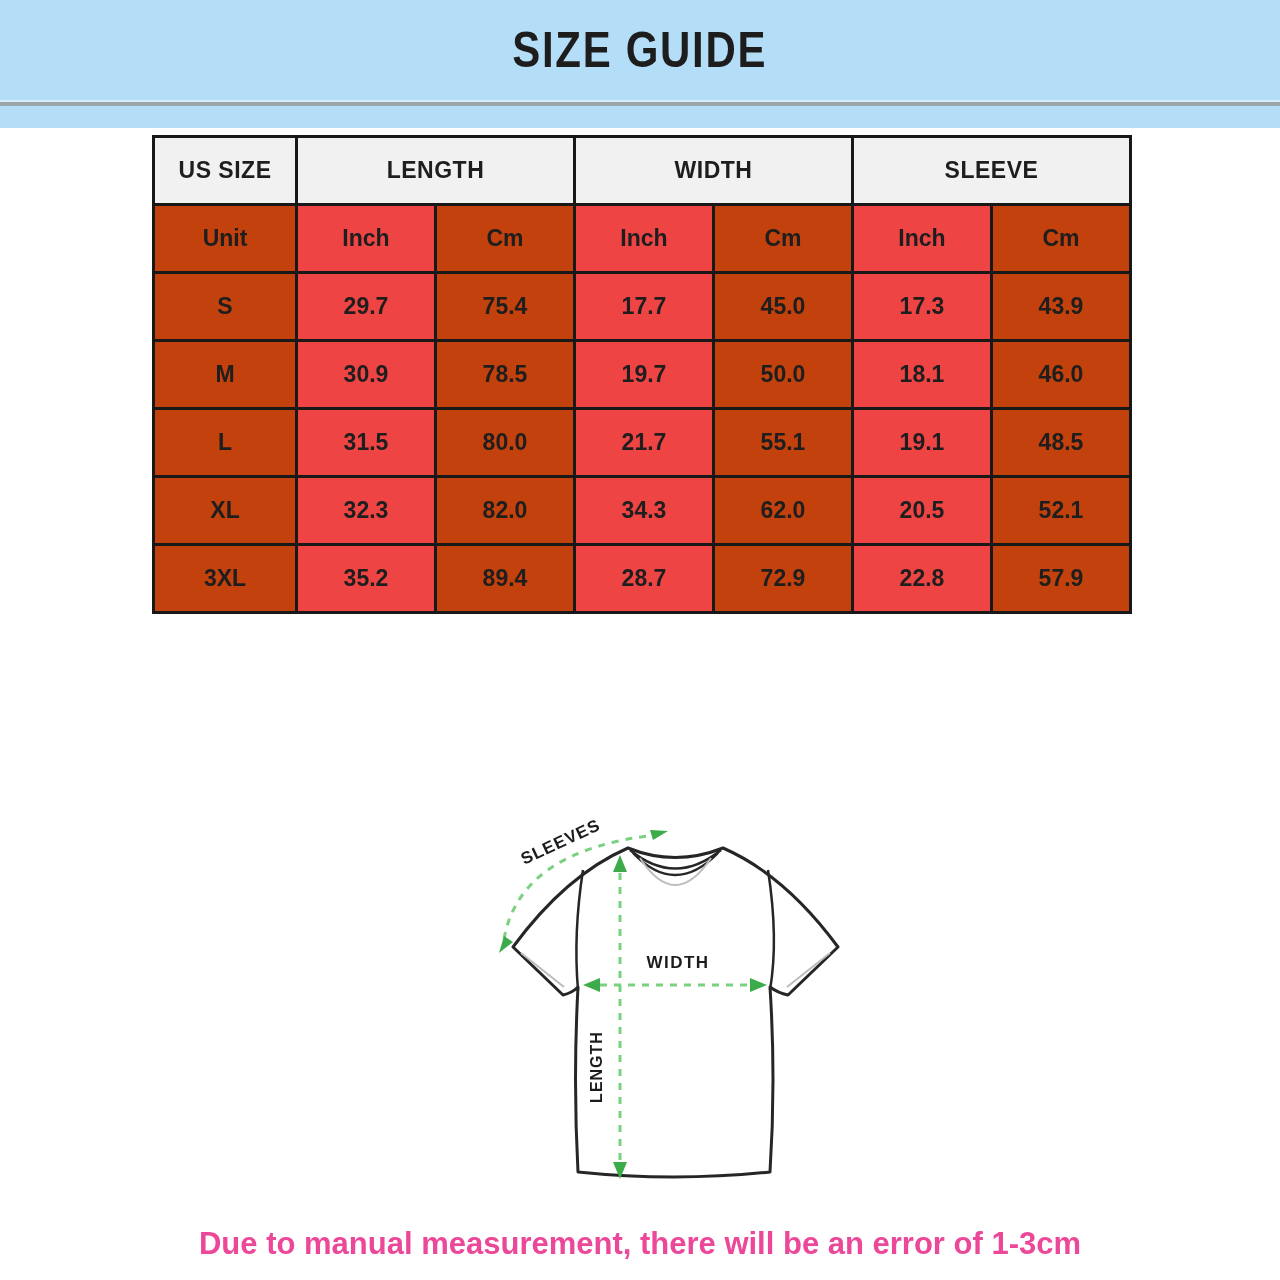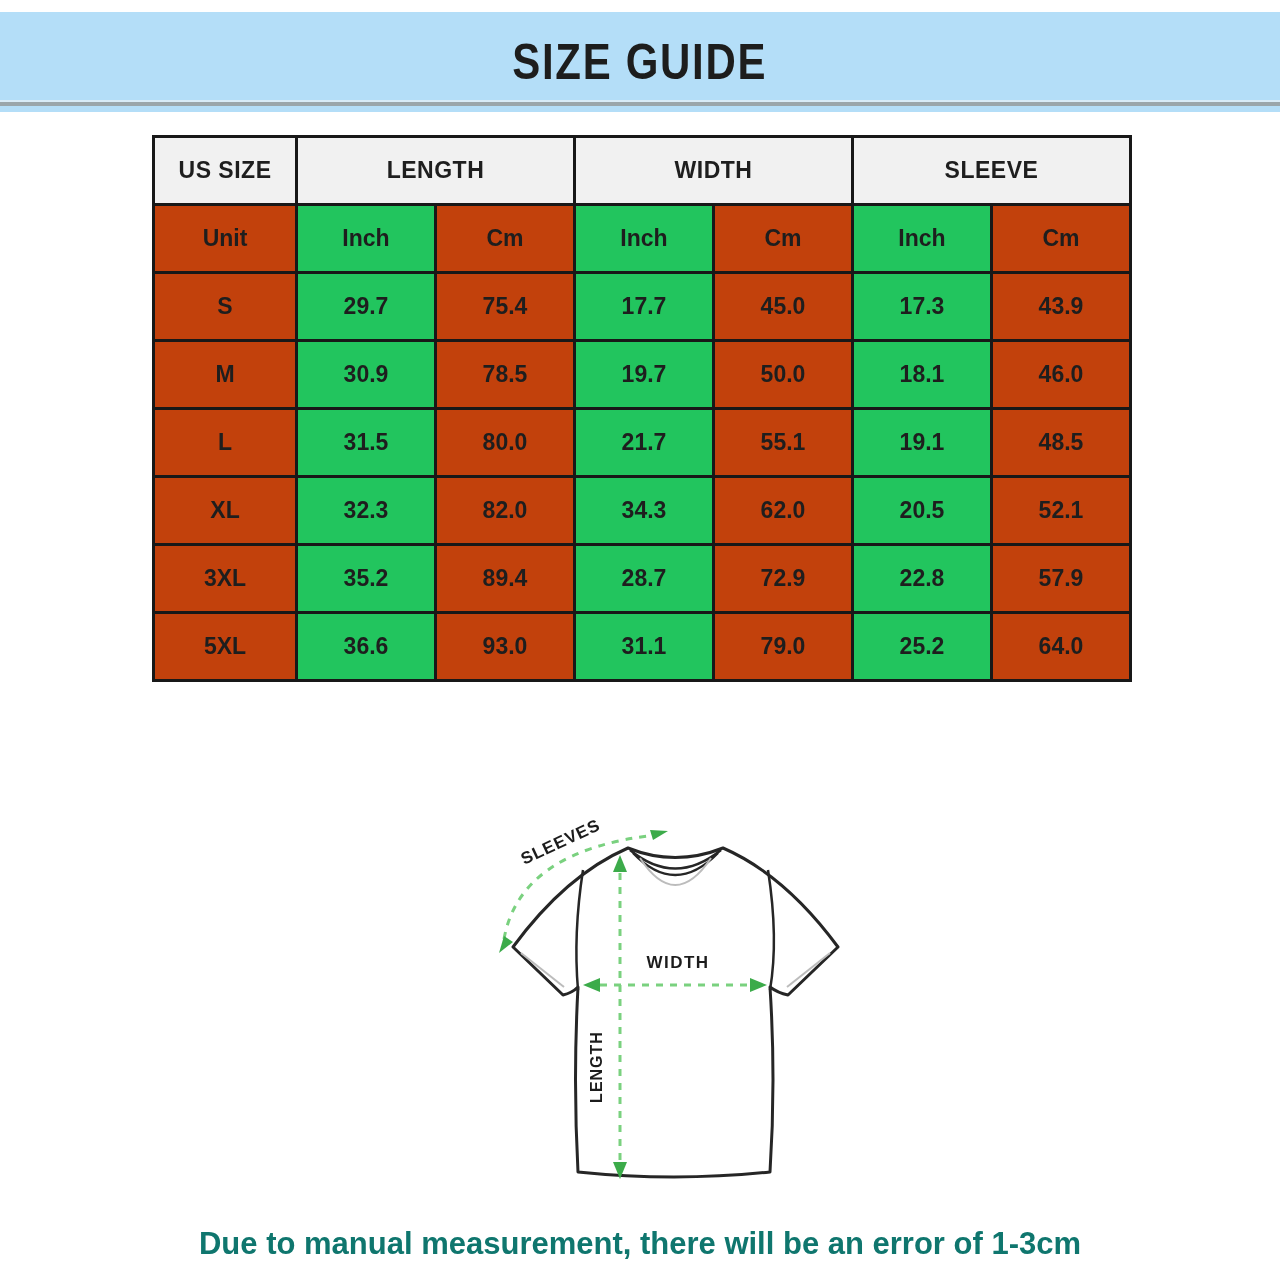--- a/index.html
+++ b/index.html
@@ -2,49 +2,49 @@
 <html><head>
 <meta charset="utf-8">
 <style>
   html,body { margin:0; padding:0; background:#ffffff; }
   .page {
     position:relative; width:1280px; height:1280px; overflow:hidden;
     background:#ffffff; font-family:"Liberation Sans", sans-serif;
   }
   
   .band {
-    position:absolute; top:12px; left:0; width:1280px; height:100px;
+    position:absolute; top:0; left:0; width:1280px; height:128px;
     background:#b4def8; text-align:center;
   }
   .band-title {
     display:inline-block; line-height:100px; font-size:50px; font-weight:bold;
     letter-spacing:2px; color:#1d1d1d; transform:scaleX(0.84); white-space:nowrap;
   }
   .band-edge {
     position:absolute; top:100px; left:0; width:1280px; height:6px;
     background:linear-gradient(#d8ecf8 0 2px, #9aa6ab 2px 100%);
   }
   
   .table-wrap { position:absolute; left:152px; top:135px; }
   table.size-table { border-collapse:collapse; table-layout:fixed; }
   .size-table th, .size-table td {
     border:3px solid #181818; height:65px; padding:0;
     text-align:center; vertical-align:middle;
     font-weight:bold; color:#1e1e1e; font-size:23px;
   }
   .size-table .group-row th { background:#f1f1f1; letter-spacing:0.5px;margin-top:8px; }
   .shade { background:#c2410c; }
-  .white { background:#22c55e; }
+  .white { background:#ef4444; }
   
   .diagram { position:absolute; left:420px; top:815px; }
   .diagram text { font-family:"Liberation Sans", sans-serif; font-weight:bold; fill:#1c1c1c; }
   
   .disclaimer {
     position:absolute; top:1226px; left:0; width:1280px;
-    text-align:center; font-size:31px; font-weight:bold; color:#0f766e;
+    text-align:center; font-size:31px; font-weight:bold; color:#ec4899;
   }
 </style>
 </head>
 <body>
 
 <div class="page">
 
   <header class="band">
     <span class="band-title">SIZE GUIDE</span>
   </header>
@@ -125,29 +125,20 @@
             <td class="shade">3XL</td>
             <td class="white">35.2</td>
             <td class="shade">89.4</td>
             <td class="white">28.7</td>
             <td class="shade">72.9</td>
             <td class="white">22.8</td>
             <td class="shade">57.9</td>
           </tr>
 
 
-          <tr class="data-row">
-            <td class="shade">5XL</td>
-            <td class="white">36.6</td>
-            <td class="shade">93.0</td>
-            <td class="white">31.1</td>
-            <td class="shade">79.0</td>
-            <td class="white">25.2</td>
-            <td class="shade">64.0</td>
-          </tr>
         </tbody>
     </table>
   </div>
 
   <svg class="diagram" width="520" height="400" viewBox="0 0 520 400">
 
     <path d="M 208 33 Q 146 60 93 132 L 143 180 Q 152 178 158 172 Q 153 265 158 357
          Q 254 367 350 357 Q 356 265 350 172 Q 358 178 368 180 L 418 132
          Q 365 60 303 33 Q 255 52 208 33 Z" fill="#ffffff" stroke="#262626" stroke-width="3" stroke-linejoin="round"></path>
 

